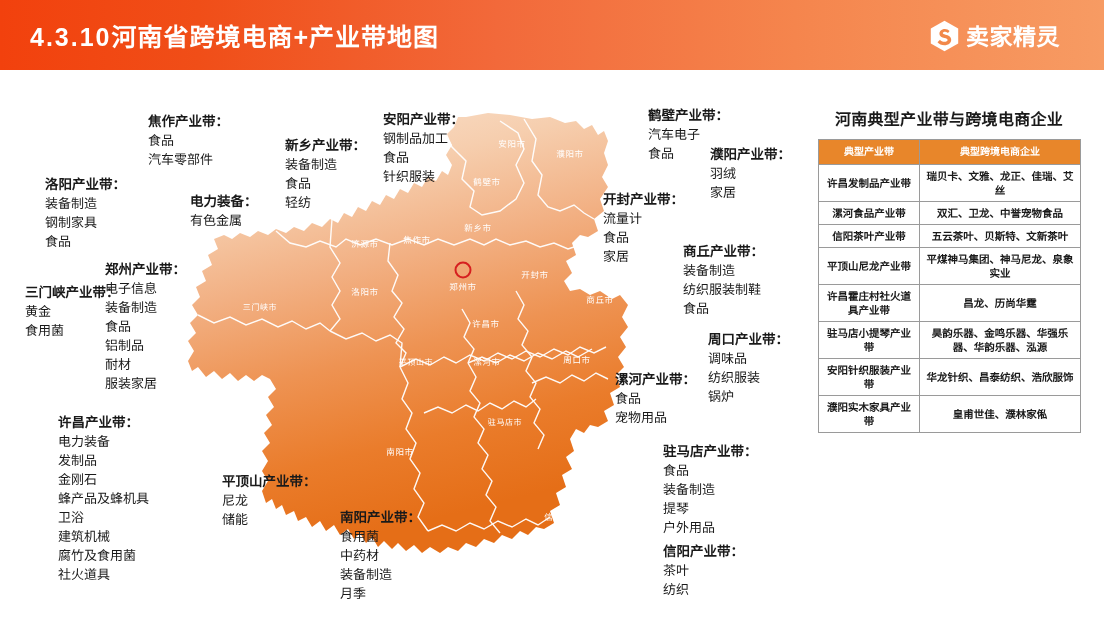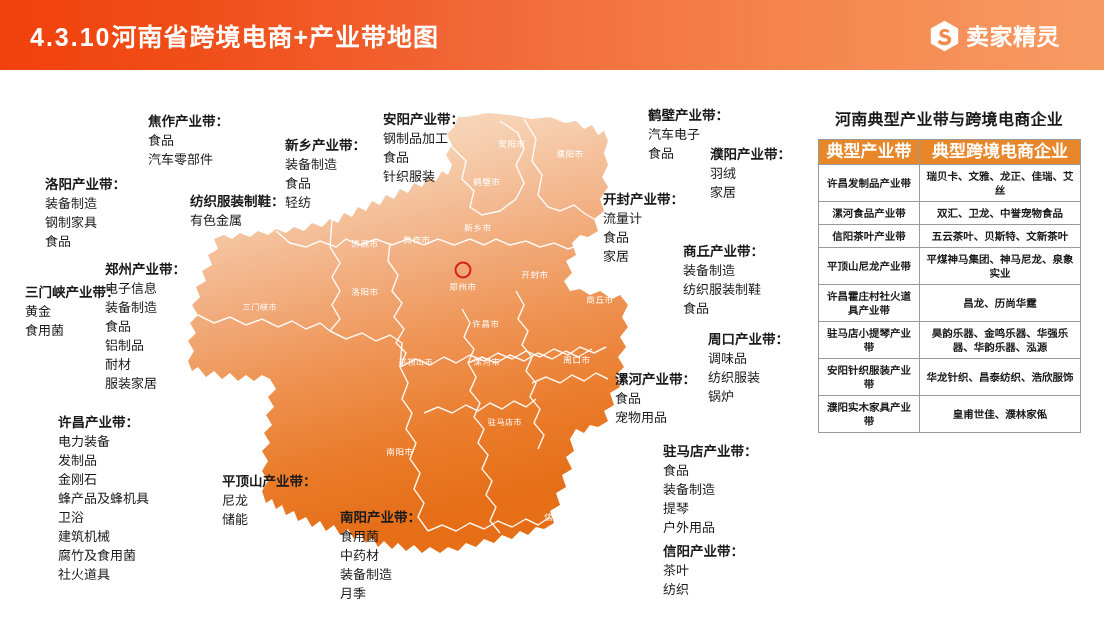--- a/index.html
+++ b/index.html
@@ -63,21 +63,21 @@
     width:262px;border-collapse:collapse;table-layout:fixed;
     background:#fff;
   }
   #tbl th,#tbl td{
     border:1px solid #9a9a9a;
     font-size:10.5px;line-height:14px;
     padding:4px 3px;text-align:center;vertical-align:middle;
     color:#1a1a1a;font-weight:bold;
   }
   #tbl th{
-    background:#E8862A;color:#ffffff;font-size:17px;
+    background:#E8862A;color:#ffffff;font-size:10px;
     font-weight:bold;padding:5px 3px;border-color:#9a9a9a;
   }
   #tbl col.c1{width:101px;}
   #tbl col.c2{width:161px;}
   #tbl td.c-ind{font-weight:bold;}
   #tbl td.c-ent{font-weight:bold;}
 </style>
 </head>
 <body>
 
@@ -218,21 +218,21 @@
       <div class="itm">羽绒</div>
       <div class="itm">家居</div>
     </div>
     <div class="callout" style="left: 45px; top: 175px;">
       <div class="ttl">洛阳产业带：</div>
       <div class="itm">装备制造</div>
       <div class="itm">钢制家具</div>
       <div class="itm">食品</div>
     </div>
     <div class="callout" style="left: 190px; top: 192px;">
-      <div class="ttl">纺织服装制鞋：</div>
+      <div class="ttl">电力装备：</div>
       <div class="itm">有色金属</div>
     </div>
     <div class="callout" style="left: 603px; top: 190px;">
       <div class="ttl">开封产业带：</div>
       <div class="itm">流量计</div>
       <div class="itm">食品</div>
       <div class="itm">家居</div>
     </div>
     <div class="callout" style="left: 105px; top: 260px;">
       <div class="ttl">郑州产业带：</div>

